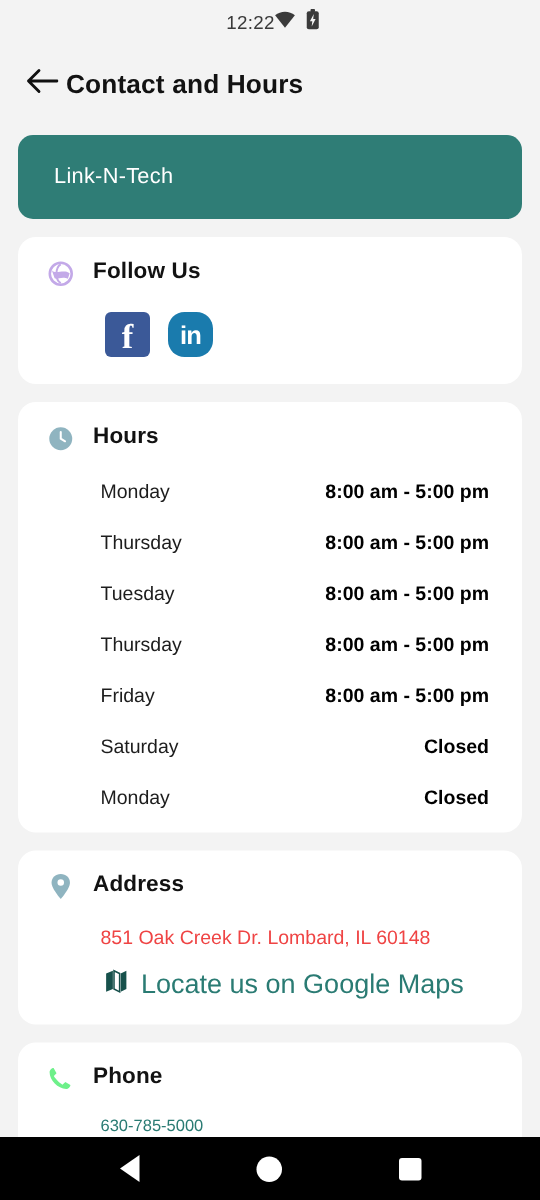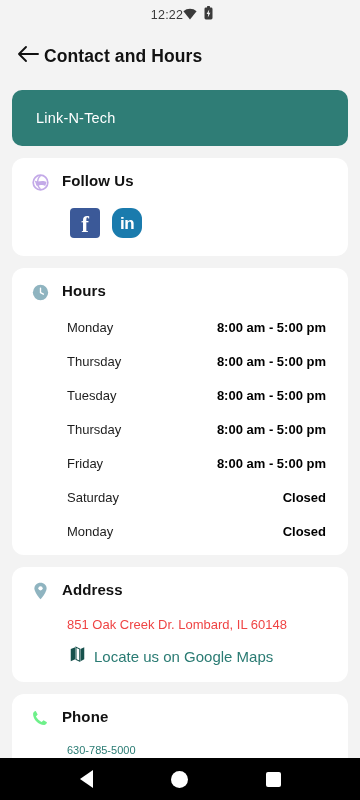--- a/index.html
+++ b/index.html
@@ -57,21 +57,21 @@
   
   .hours-list { padding: 18px 22px 0 55px; text-align: right; }
   .hour-row { display: flex; justify-content: space-between; align-items: baseline; margin-bottom: 19px; }
   .hour-row:last-child { margin-bottom: 0; }
   .day { font-size: 13px; color: #1d1d1d; }
   .time { font-size: 13px; font-weight: bold; color: #000; }
 
   
   .addr-text { font-size: 13px; color: #ef4444; padding: 16px 18px 0 55px; }
   .map-link { display: flex; align-items: center; gap: 9px; padding: 14px 18px 0 58px; cursor: pointer; }
-  .map-link-text { font-size: 15px; color: #2a7b73; }
+  .map-link-text { font-size: 18px; color: #2a7b73; }
 
   
   .phone-text { font-size: 11px; color: #2a7b73; padding: 16px 18px 0 55px; }
 
   
   .navbar {
     position: absolute; left: 0; bottom: 0; width: 360px; height: 42px;
     background: #000; display: flex; align-items: center; justify-content: space-around;
     padding: 0 40px;
   }

